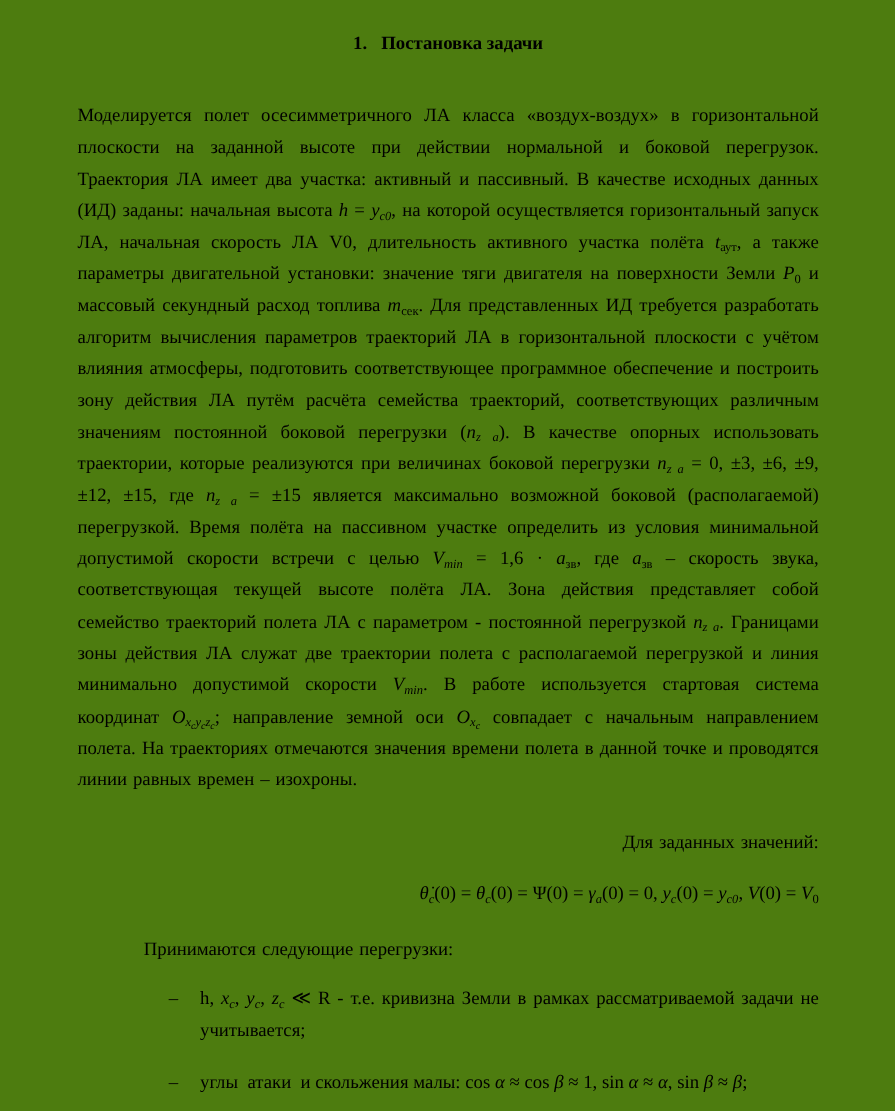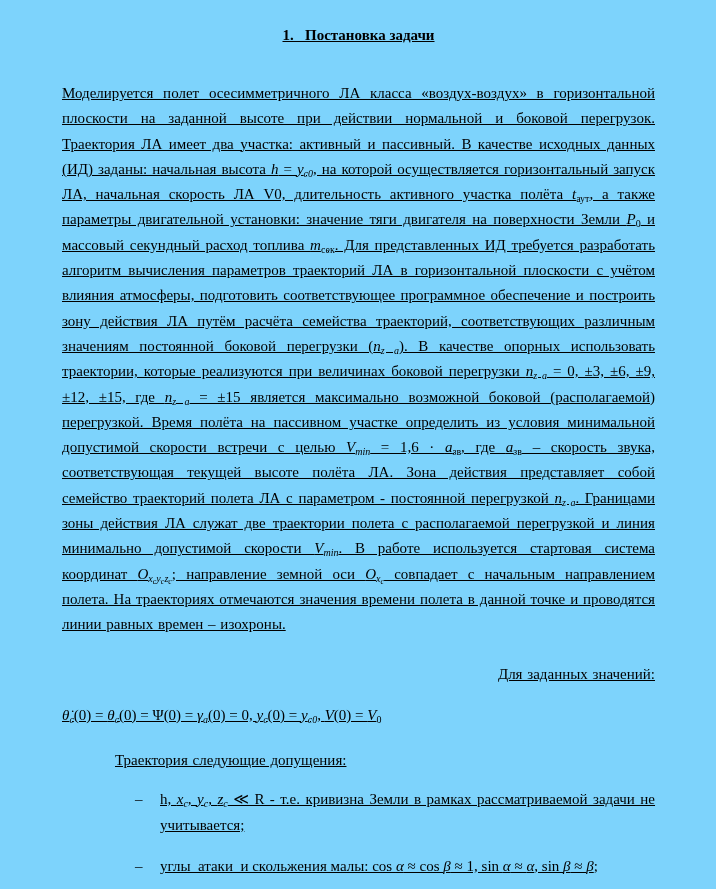--- a/index.html
+++ b/index.html
@@ -6,47 +6,46 @@
     margin: 0;
     padding: 0;
     background: #ffffff;
   }
   .page {
     position: relative;
     width: 716px;
     height: 889px;
     box-sizing: border-box;
     overflow: hidden;
-    background: #7dd3fc;
+    background: #4d7c0f;
     padding: 26px 61px 0 62px;
     font-family: "Liberation Serif", "DejaVu Serif", serif;
     font-size: 15px;
     color: #000000;
-    text-decoration: underline;
   }
   .title {
     text-align: center;
     font-weight: 700;
     font-size: 15px;
     margin: 0 0 36px 0;
     line-height: 19px;
   }
   .para {
     margin: 0;
     text-align: justify;
     line-height: 25.3px;
     word-spacing: 1px;
   }
   .label {
     margin-top: 24px;
     text-align: right;
   }
   .formula {
     margin-top: 16px;
-    text-align: left;
+    text-align: right;
     word-spacing: 0;
   }
   .assump-intro {
     margin-top: 20px;
     margin-left: 53px;
     text-align: left;
   }
   .assump-list {
     list-style: none;
     margin: 14px 0 0 0;
@@ -82,21 +81,21 @@
 <div class="page">
 
   <h1 class="title">1.&nbsp;&nbsp; Постановка задачи</h1>
 
   <p class="para"><span>Моделируется полет осесимметричного ЛА класса «воздух-воздух» в горизонтальной плоскости на заданной высоте при действии нормальной и боковой перегрузок. Траектория ЛА имеет два участка: активный и пассивный. В качестве исходных данных (ИД) заданы: начальная высота </span><span class="it">h</span><span> = </span><span class="it">y</span><span class="it sub">c0</span><span>, на которой осуществляется горизонтальный запуск ЛА, начальная скорость ЛА V0, длительность активного участка полёта </span><span class="it">t</span><span class="sub">аут</span><span>, а также параметры двигательной установки: значение тяги двигателя на поверхности Земли </span><span class="it">P</span><span class="sub">0</span><span> и массовый секундный расход топлива </span><span class="it">m</span><span class="sub">сек</span><span>. Для представленных ИД требуется разработать алгоритм вычисления параметров траекторий ЛА в горизонтальной плоскости с учётом влияния атмосферы, подготовить соответствующее программное обеспечение и построить зону действия ЛА путём расчёта семейства траекторий, соответствующих различным значениям постоянной боковой перегрузки (</span><span class="it">n</span><span class="it sub">z a</span><span>). В качестве опорных использовать траектории, которые реализуются при величинах боковой перегрузки </span><span class="it">n</span><span class="it sub">z a</span><span> = 0, ±3, ±6, ±9, ±12, ±15, где </span><span class="it">n</span><span class="it sub">z a</span><span> = ±15 является максимально возможной боковой (располагаемой) перегрузкой. Время полёта на пассивном участке определить из условия минимальной допустимой скорости встречи с целью </span><span class="it">V</span><span class="it sub">min</span><span> = 1,6 · </span><span class="it">a</span><span class="sub">зв</span><span>, где </span><span class="it">a</span><span class="sub">зв</span><span> – скорость звука, соответствующая текущей высоте полёта ЛА. Зона действия представляет собой семейство траекторий полета ЛА с параметром - постоянной перегрузкой </span><span class="it">n</span><span class="it sub">z a</span><span>. Границами зоны действия ЛА служат две траектории полета с располагаемой перегрузкой и линия минимально допустимой скорости </span><span class="it">V</span><span class="it sub">min</span><span>. В работе используется стартовая система координат </span><span class="it">O</span><span class="it sub">x</span><span class="it sub2">c</span><span class="it sub">y</span><span class="it sub2">c</span><span class="it sub">z</span><span class="it sub2">c</span><span>; направление земной оси </span><span class="it">O</span><span class="it sub">x</span><span class="it sub2">c</span><span> совпадает с начальным направлением полета. На траекториях отмечаются значения времени полета в данной точке и проводятся линии равных времен – изохроны.</span></p>
 
   <p class="para label">Для заданных значений:</p>
 
   <p class="para formula"><span class="it">θ̇</span><span class="it sub">c</span><span>(0) = </span><span class="it">θ</span><span class="it sub">c</span><span>(0) = Ψ(0) = </span><span class="it">γ</span><span class="it sub">a</span><span>(0) = 0, </span><span class="it">y</span><span class="it sub">c</span><span>(0) = </span><span class="it">y</span><span class="it sub">c0</span><span>, </span><span class="it">V</span><span>(0) = </span><span class="it">V</span><span class="sub">0</span></p>
 
-  <p class="para assump-intro">Траектория следующие допущения:</p>
+  <p class="para assump-intro">Принимаются следующие перегрузки:</p>
 
   <ul class="assump-list">
     <li class="assump">
       <span class="dash">–</span>
       <span><span>h, </span><span class="it">x</span><span class="it sub">c</span><span>, </span><span class="it">y</span><span class="it sub">c</span><span>, </span><span class="it">z</span><span class="it sub">c</span><span> ≪ R - т.е. кривизна Земли в рамках рассматриваемой задачи не учитывается;</span></span>
     </li>
     <li class="assump">
       <span class="dash">–</span>
       <span><span>углы&nbsp; атаки&nbsp; и скольжения малы: cos </span><span class="it">α</span><span> ≈ cos </span><span class="it">β</span><span> ≈ 1, sin </span><span class="it">α</span><span> ≈ </span><span class="it">α</span><span>, sin </span><span class="it">β</span><span> ≈ </span><span class="it">β</span><span>;</span></span>
     </li>

